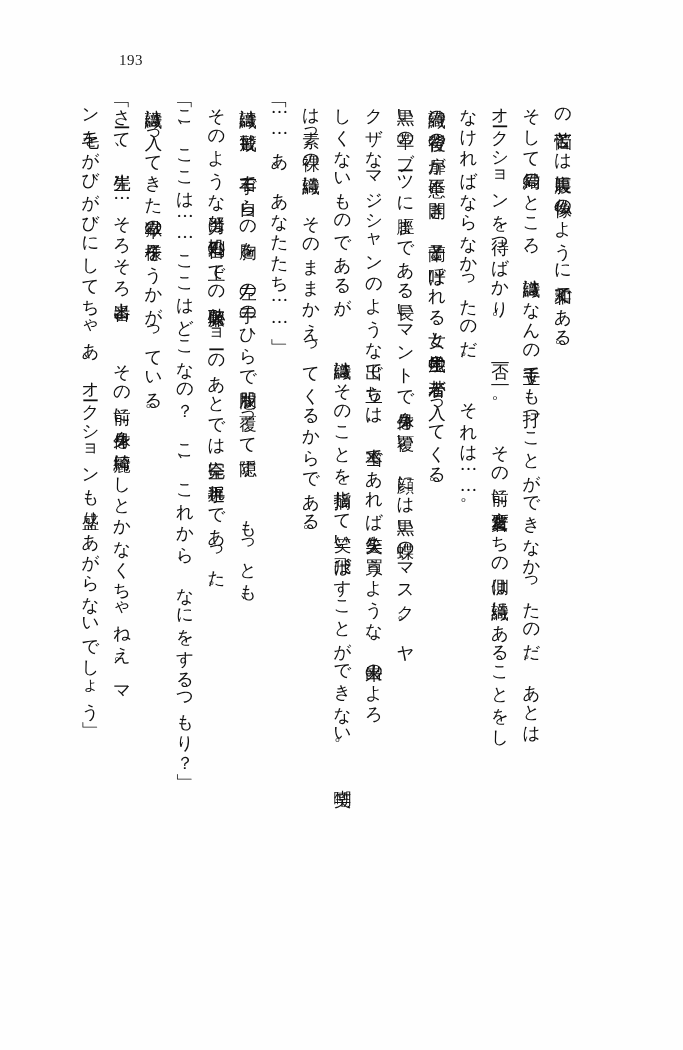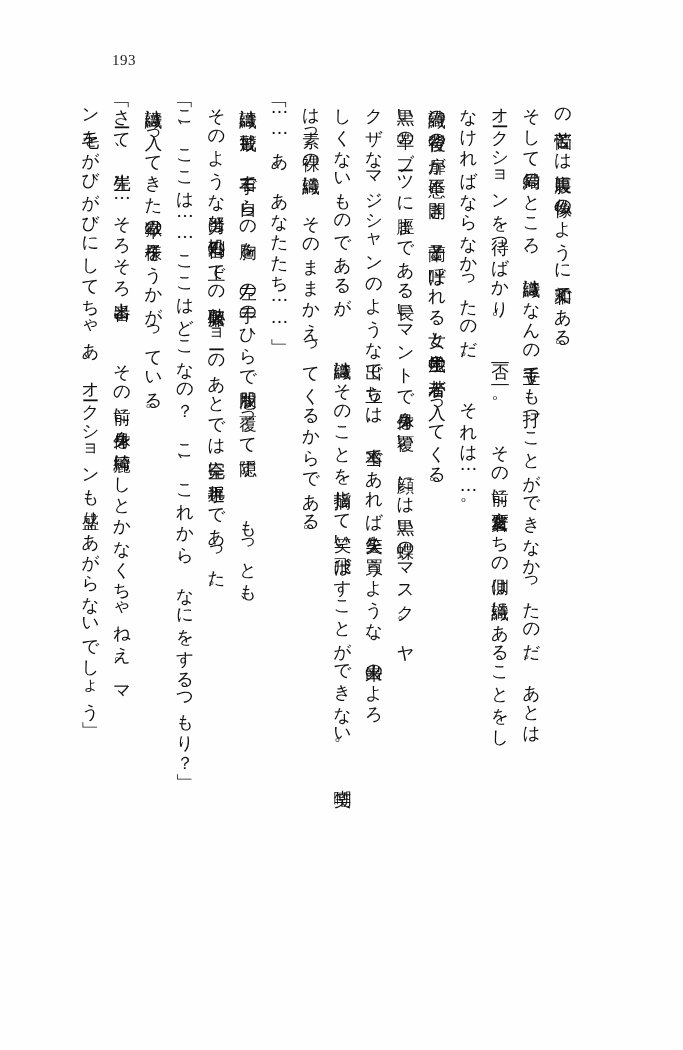--- a/index.html
+++ b/index.html
@@ -16,21 +16,21 @@
   }
   .page {
     position: relative;
     width: 683px;
     height: 1050px;
     background: #fefefe;
   }
   .page-number {
     position: absolute;
     top: 52px;
-    left: 112px;
+    left: 119px;
     font-size: 15px;
     font-family: "Liberation Serif", "DejaVu Serif", serif;
     letter-spacing: 0.5px;
     color: #1a1a1a;
   }
   .text-block {
     position: absolute;
     top: 96px;
     left: 78px;
     width: 500px;

